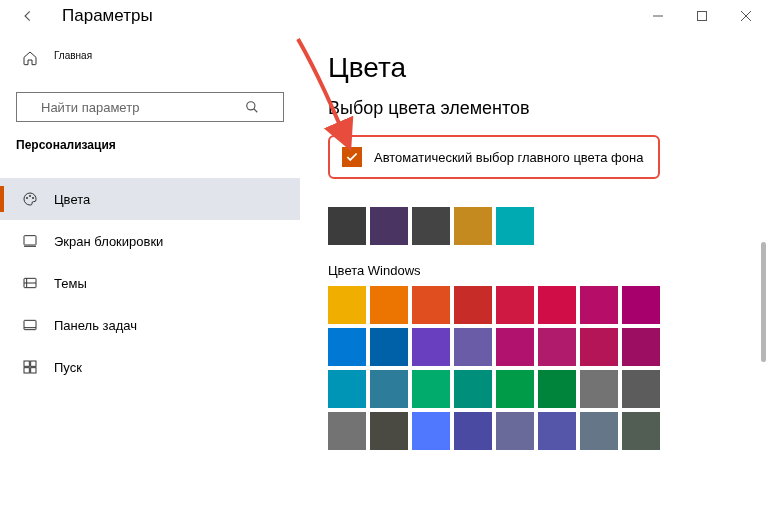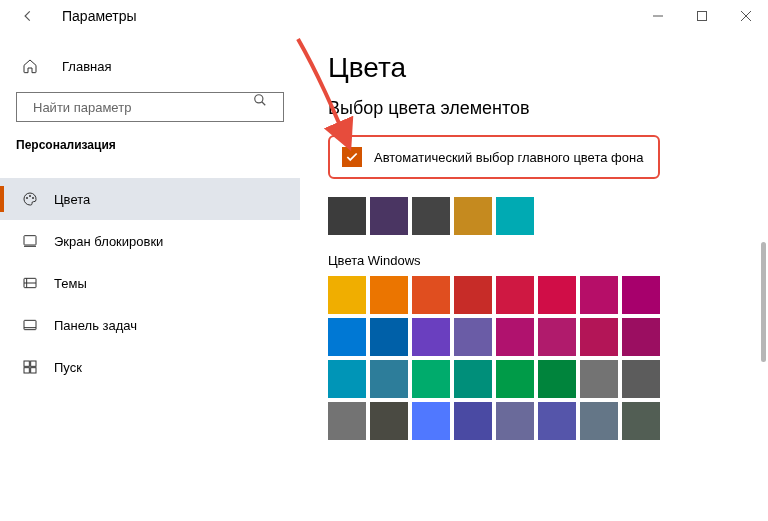--- a/index.html
+++ b/index.html
@@ -19,54 +19,54 @@
     height: 32px;
     padding-left: 12px;
   }
   .titlebar .back {
     width: 32px; height: 32px;
     display: flex; align-items: center; justify-content: center;
     color: #555;
   }
   .titlebar .title {
     margin-left: 18px;
-    font-size: 14px;
+    font-size: 17px;
   }
   .window-controls {
     margin-left: auto;
     display: flex;
   }
   .window-controls div {
     width: 44px; height: 32px;
     display: flex; align-items: center; justify-content: center;
     color: #555;
   }
   .layout {
     display: flex;
     height: calc(100% - 32px);
   }
   .sidebar {
     width: 300px;
     padding-top: 18px;
     background: #fff;
   }
   .home-row {
-    display: flex; align-items: center;
+    display: flex; 
     padding-left: 22px;
     height: 32px;
-    gap: 24px;
-    font-size: 13px;
+    gap: 16px;
+    font-size: 10px;
   }
   .home-row svg { flex: 0 0 16px; }
   .search-wrap { padding: 10px 16px 16px 16px; }
   .search {
-    display: flex; 
+    display: flex; align-items: center;
     border: 1px solid #777;
     height: 30px;
-    padding: 0 16px;
+    padding: 0 24px;
   }
   .search input {
     flex: 1;
     border: none; outline: none;
     font-size: 13px;
     font-style: normal;
     background: transparent;
   }
   .search input::placeholder { color: #666; font-style: normal; }
   .section-label {
@@ -109,21 +109,21 @@
     font-size: 18px;
     font-weight: 400;
     margin-bottom: 16px;
   }
   .highlight-box {
     border: 2.5px solid #e74c3c;
     border-radius: 6px;
     padding: 10px 12px;
     display: flex; align-items: center;
     gap: 12px;
-    margin-bottom: 18px;
+    margin-bottom: 28px;
     width: 332px;
   }
   .chk {
     width: 20px; height: 20px;
     background: #d35400;
     display: flex; align-items: center; justify-content: center;
   }
   .chk svg { display:block; }
   .hl-label { font-size: 13px; }
   .group-label {

